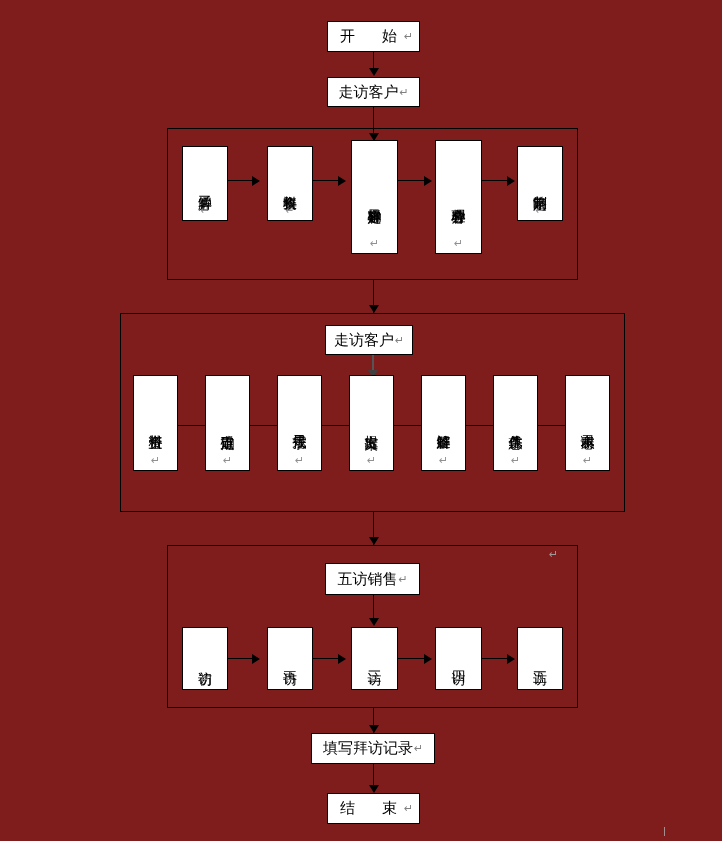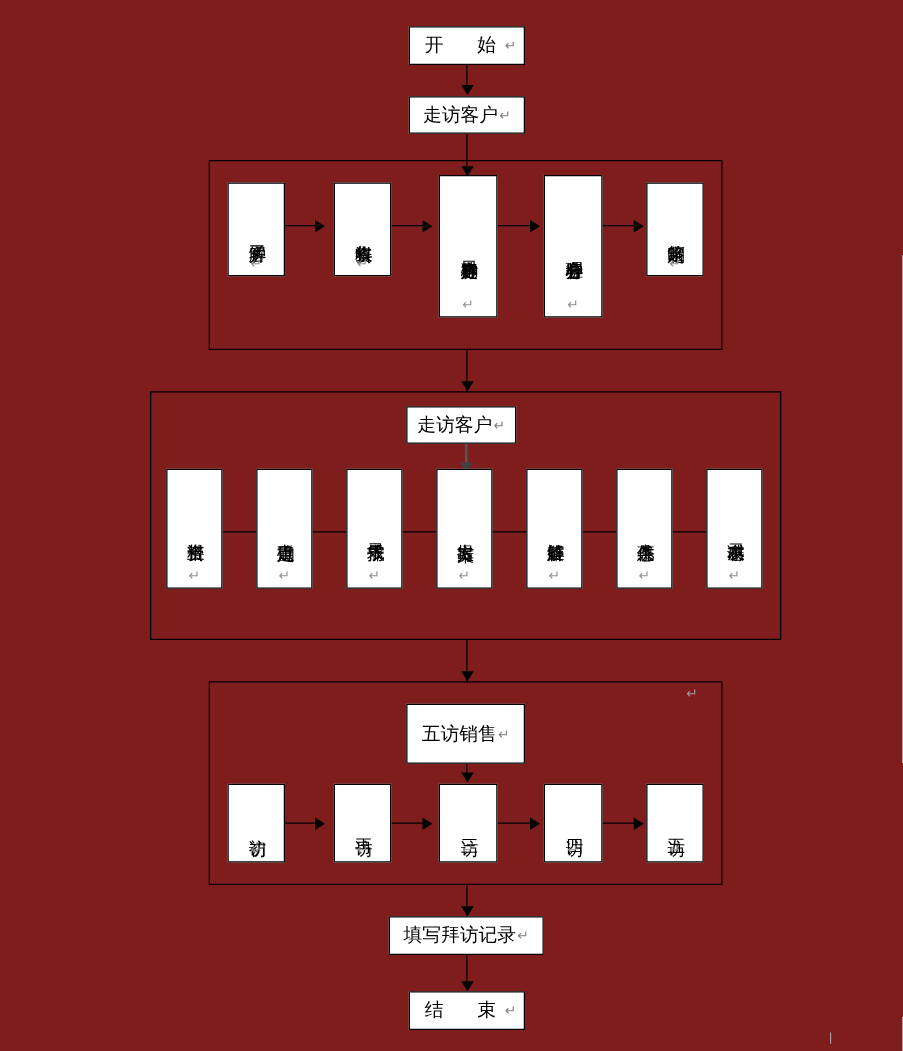--- a/index.html
+++ b/index.html
@@ -248,21 +248,21 @@
     <span class="pilcrow below">↵</span>
   </div>
 
   <div class="vline" style="left:373px; top:512px; height:34px;"></div>
   <div class="arrow-down" style="left:369px; top:537px;"></div>
 
   <div class="group" style="left:167px; top:545px; width:411px; height:163px;"></div>
 
   <span class="pilcrow floating" style="left:549px; top:549px;">↵</span>
 
-  <div class="node horiz" style="left:325px; top:563px; width:95px; height:48px;">
+  <div class="node horiz" style="left:325px; top:563px; width:95px; height:32px;">
     <span class="label">五访销售</span>
       <span class="pilcrow inline">↵</span>
   </div>
 
   <div class="vline" style="left:373px; top:595px; height:30px;"></div>
   <div class="arrow-down" style="left:369px; top:618px;"></div>
 
   <div class="hline" style="left:228px; top:658px; width:26px;"></div>
   <div class="arrow-right" style="left:252px; top:654px;"></div>
 

